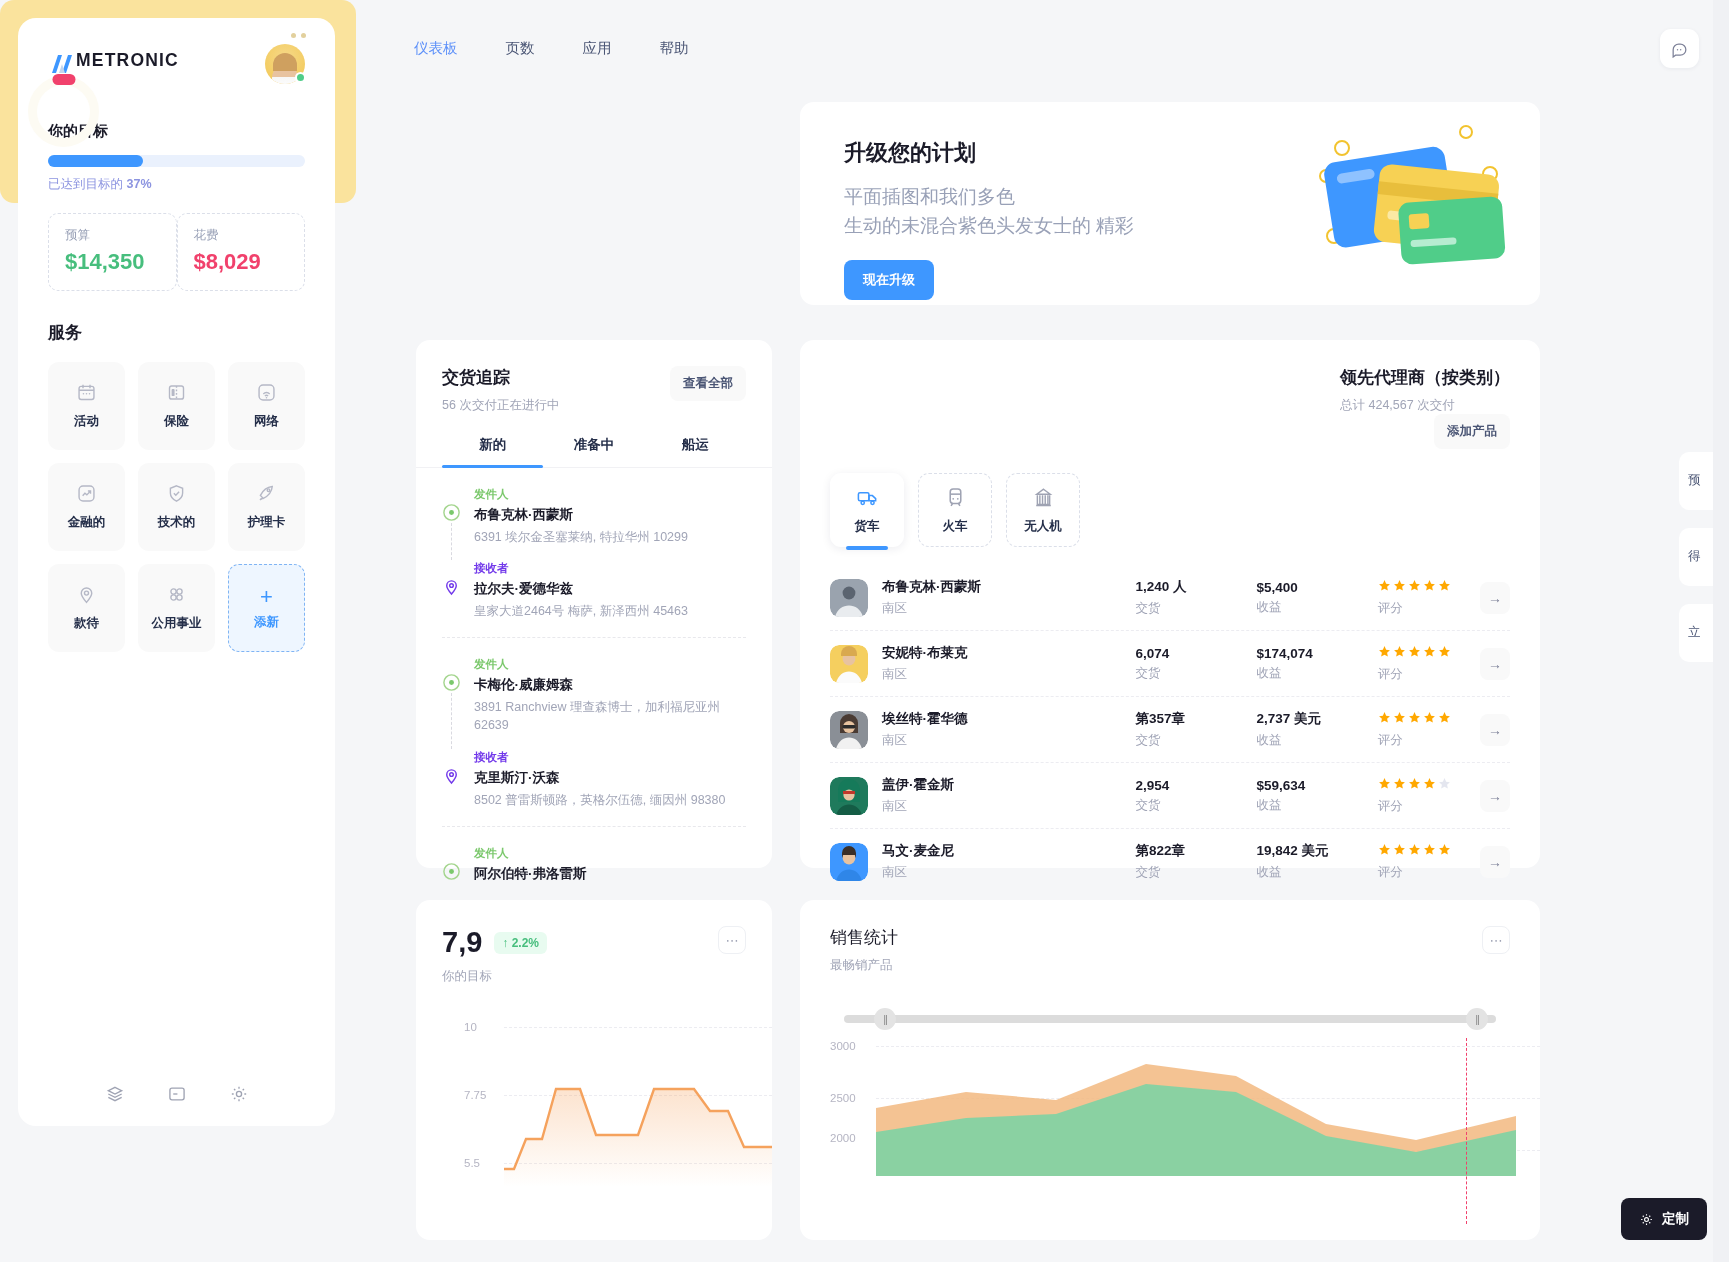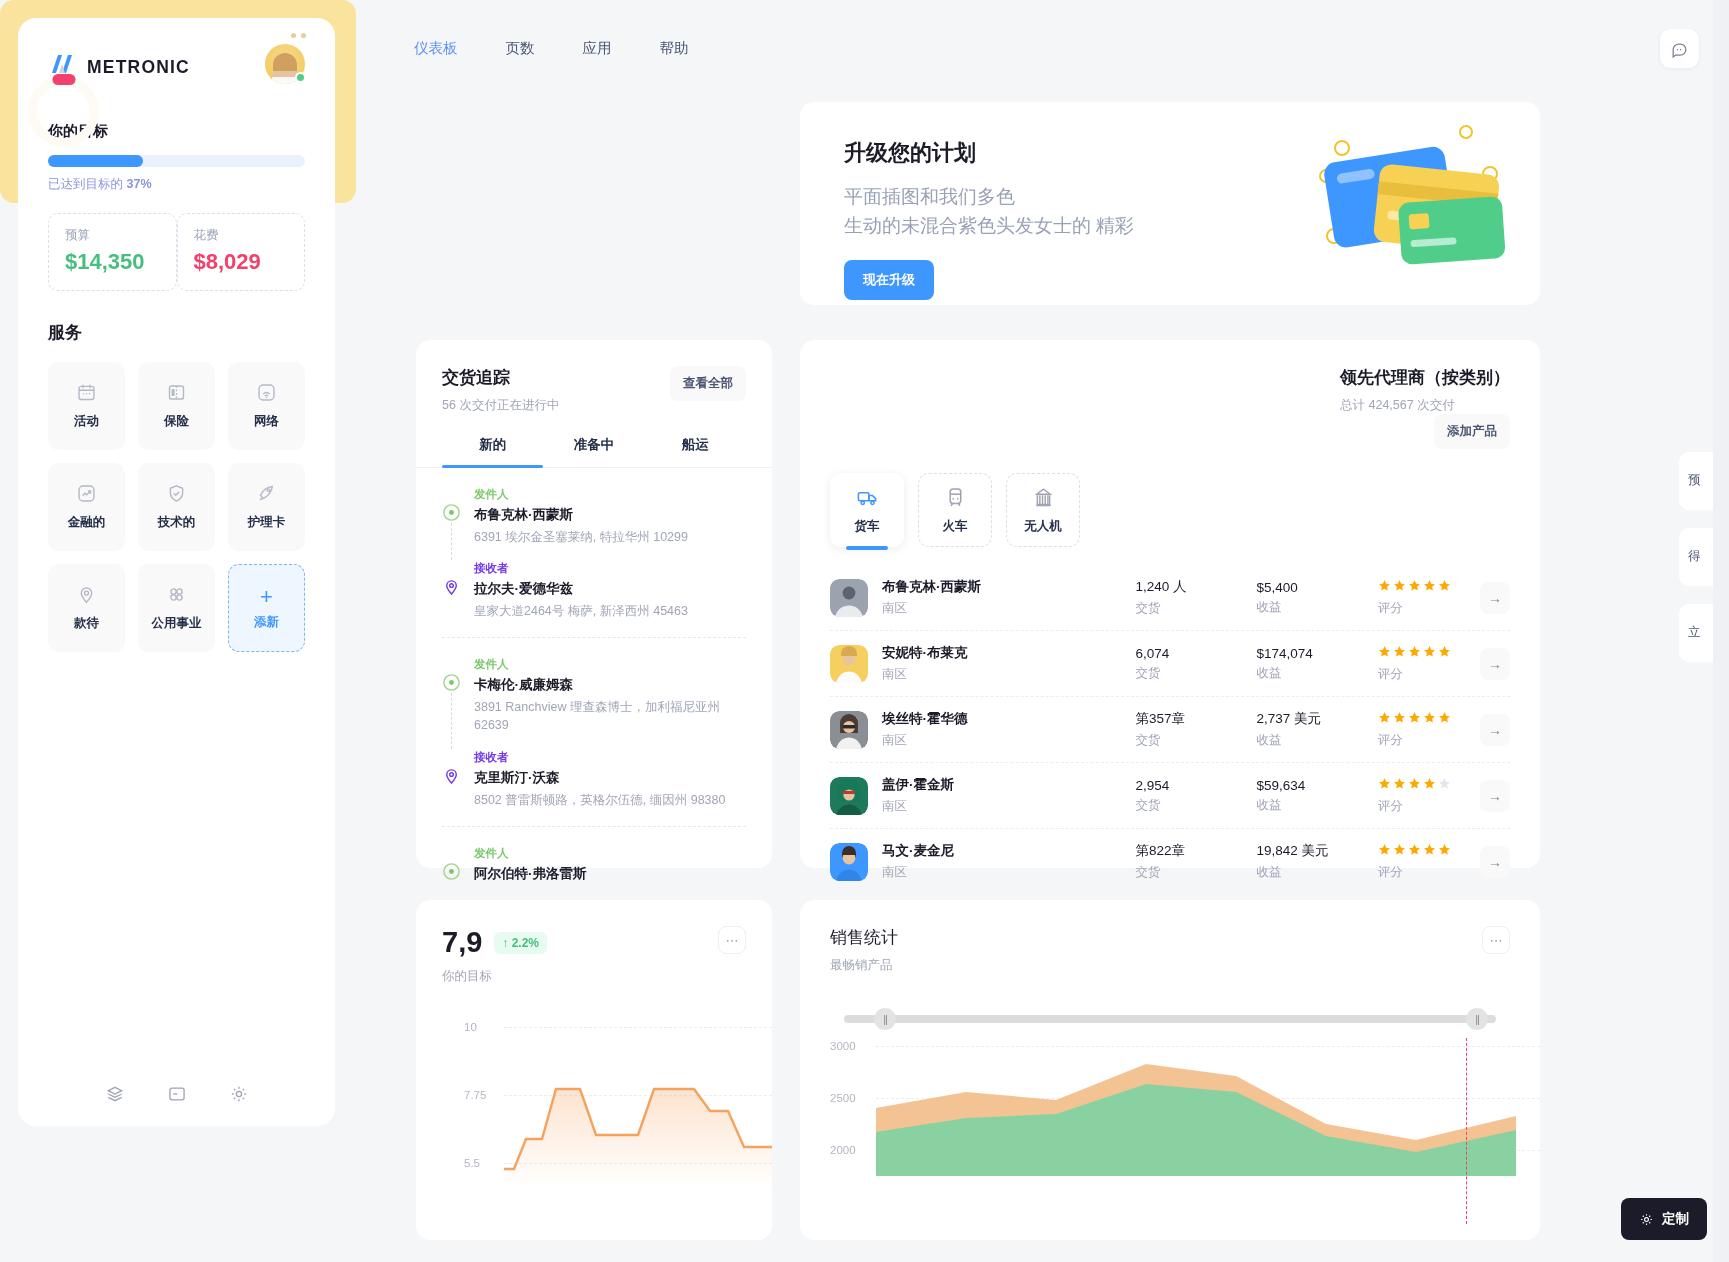--- a/index.html
+++ b/index.html
@@ -12,21 +12,21 @@
   .page { position: relative; width: 1729px; height: 1262px; }
 
   
   .sidebar {
     position: absolute; left: 18px; top: 18px;
     width: 317px; height: 1108px;
     background: #fff; border-radius: 18px;
     padding: 26px 30px 0 30px;
   }
   .sb-head { display: flex; align-items: center; justify-content: space-between; }
-  .brand { display: flex; align-items: flex-end; gap: 11px; }
+  .brand { display: flex; align-items: flex-start; }
   .brand-name { font-size: 17.5px; font-weight: 700; letter-spacing: 1.2px; color: #1b1b29; }
   .avatar-wrap { position: relative; width: 40px; height: 40px; }
   .avatar {
     width: 40px; height: 40px; border-radius: 50%;
     background: radial-gradient(circle at 50% 35%, #f6d98a 0%, #f4cf6a 55%, #f2c651 100%);
     overflow: hidden; position: relative;
   }
   .avatar:after {
     content:''; position:absolute; left:50%; top:52%; transform:translateX(-50%);
     width: 26px; height: 26px; border-radius: 13px 13px 4px 4px;
@@ -185,21 +185,21 @@
   .cat.active .cat-lb { color: #252f4a; }
 
   .ag-rows { margin-top: 18px; padding: 0 30px; }
   .ag-row { display: flex; align-items: center; padding: 13px 0; }
   .ag-row + .ag-row { border-top: 1px dashed #ececf1; }
   .ag-ava { width: 38px; height: 38px; border-radius: 9px; flex: 0 0 38px; overflow:hidden; }
   .ag-id { margin-left: 14px; width: 272px; }
   .ag-nm { font-size: 13.5px; font-weight: 700; color: #1b1b29; }
   .ag-sub { margin-top: 4px; font-size: 12.5px; color: #a1a5b7; }
   .ag-col { width: 130px; }
-  .ag-v { font-size: 13.5px; font-weight: 400; color: #1b1b29; }
+  .ag-v { font-size: 13.5px; font-weight: 700; color: #1b1b29; }
   .ag-k { margin-top: 4px; font-size: 12.5px; color: #a1a5b7; }
   .ag-rate { width: 110px; }
   .stars { display: flex; gap: 2px; }
   .ag-go {
     width: 32px; height: 32px; border-radius: 8px; background: #f9f9f9;
     display:flex; align-items:center; justify-content:center; color:#7e8299; font-size: 14px;
     margin-left: auto;
   }
 
   
@@ -927,21 +927,21 @@
       <div class="bar"></div>
       <div class="knob" style="left:44px;">||</div>
       <div class="knob" style="right:22px;">||</div>
     </div>
 
     <div class="sl-chart">
       <div class="ytick" style="left:0;top:-4px;">3000</div>
       <div class="gridline" style="left:46px;right:-30px;top:2px;"></div>
       <div class="ytick" style="left:0;top:48px;">2500</div>
       <div class="gridline" style="left:46px;right:-30px;top:54px;"></div>
-      <div class="ytick" style="left:0;top:100px;">2000</div>
+      <div class="ytick" style="left:0;top:88px;">2000</div>
       <div class="gridline" style="left:46px;right:-30px;top:106px;"></div>
       <svg style="position:absolute;left:46px;top:2px;" width="640" height="130" viewBox="0 0 640 130">
         <path d="M0 62 L90 46 L180 54 L270 18 L360 30 L450 78 L540 94 L640 70 L640 130 L0 130 Z" fill="#f2b880" opacity=".85"></path>
         <path d="M0 86 L90 72 L180 68 L270 38 L360 46 L450 90 L540 106 L640 84 L640 130 L0 130 Z" fill="#7ed3a4" opacity=".9"></path>
       </svg>
       <div style="position:absolute;left:636px;top:-6px;bottom:-20px;border-left:1px dashed #f1416c;"></div>
     </div>
   </section>
 
   <div class="rail"></div>

